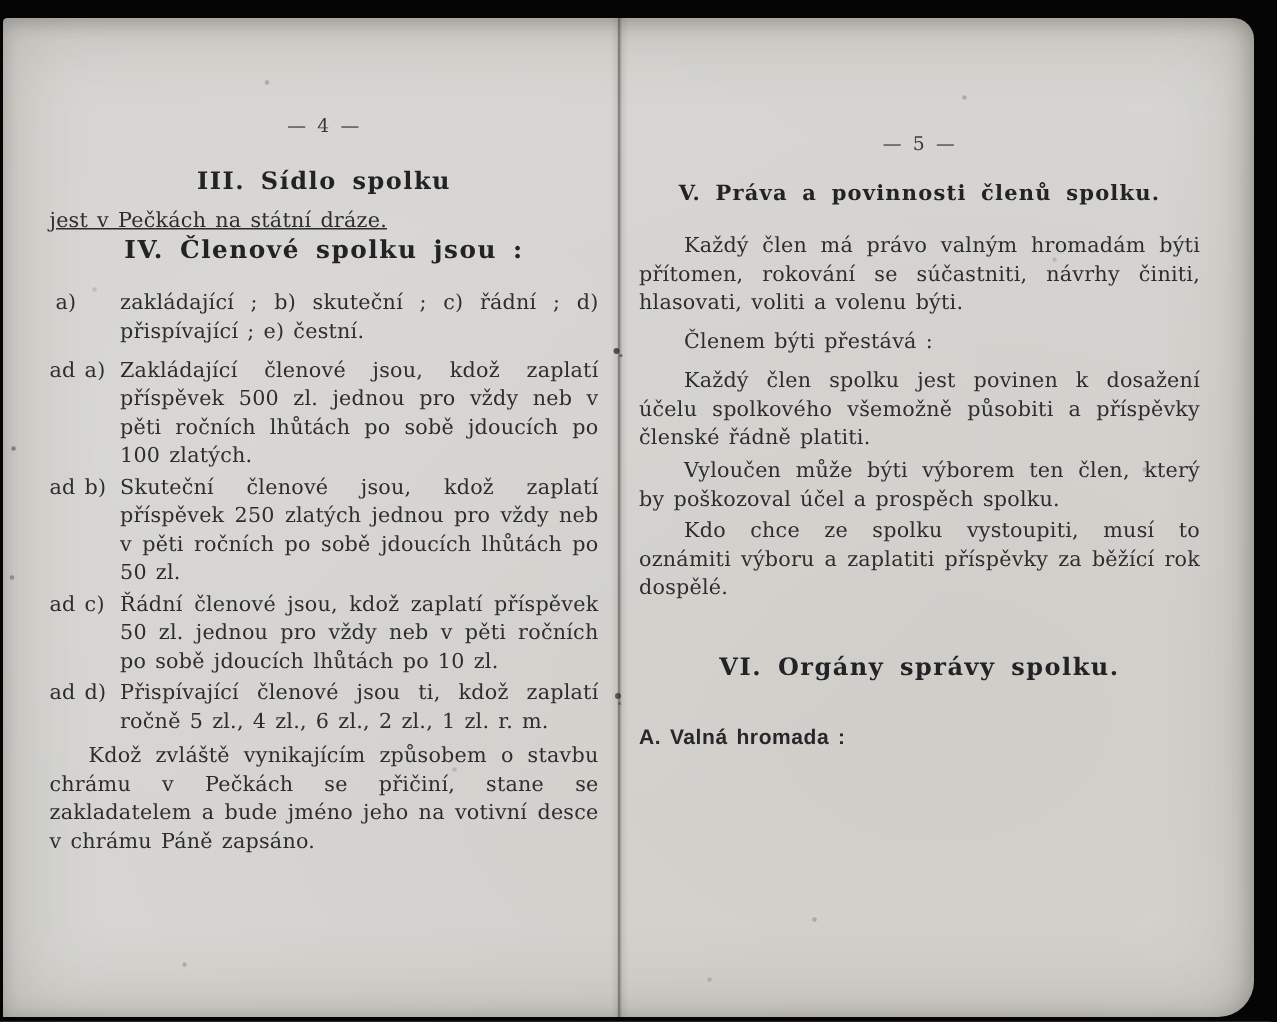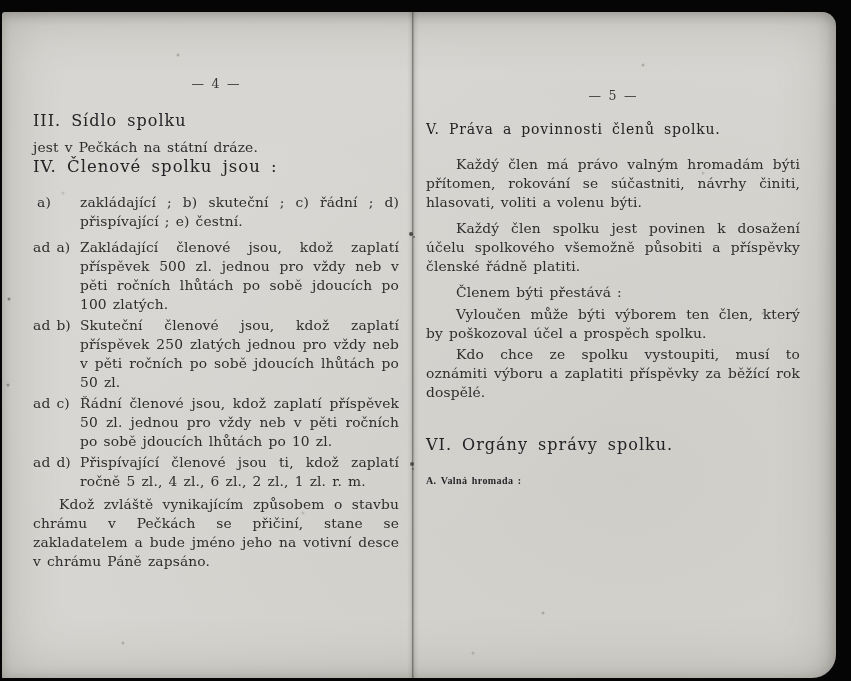--- a/index.html
+++ b/index.html
@@ -72,45 +72,46 @@
   .page-num {
     text-align: center;
     font-size: 12.5px;
     color: #39383a;
     letter-spacing: 1px;
   }
   .col-left  .page-num { margin-top: 62px; }
   .col-right .page-num { margin-top: 74px; }
 
   .heading {
-    font-weight: normal;
+    text-align: center;
+    font-weight: bold;
     font-size: 16px;
     letter-spacing: 1px;
     word-spacing: 4px;
     color: #232225;
   }
   .h-iii { margin-top: 18px; }
   .h-iv  { font-size: 16.5px; }
   .h-v   { margin-top: 15px; font-size: 14px; letter-spacing: 0.8px; }
   .h-vi  { margin-top: 33px; }
 
   .sub-heading {
-    margin-top: 17px;
-    font-family: Liberation Serif, serif;
+    margin-top: 28px;
+    font-family: Liberation Sans, sans-serif;
     font-weight: bold;
-    font-size: 10px;
+    font-size: 14px;
     letter-spacing: 0.4px;
     color: #272629;
   }
 
   .para {
     text-align: justify;
   }
   .para.indent { text-indent: 30px; }
-  .seat-line { margin-top: 8px; }
+  .seat-line { margin-top: 8px; text-decoration: underline; }
 
   
   .intro-item {
     margin-top: 17px;
     margin-left: 4px;
     padding-left: 43px;
     text-indent: -43px;
     text-align: justify;
   }
   .intro-item .label { display: inline-block; width: 43px; text-indent: 0; }
@@ -180,22 +181,22 @@
 
       <div class="para closing">Kdož zvláště vynikajícím způsobem o stavbu chrámu v Pečkách se přičiní, stane se zakladatelem a bude jméno jeho na votivní desce v chrámu Páně zapsáno.</div>
     </div>
 
     <div class="col col-right">
       <div class="page-num">— 5 —</div>
 
       <div class="heading h-v">V. Práva a povinnosti členů spolku.</div>
 
       <div class="para indent p1">Každý člen má právo valným hromadám býti přítomen, rokování se súčastniti, návrhy činiti, hlasovati, voliti a volenu býti.</div>
+      <div class="para indent p3">Členem býti přestává :</div>
       <div class="para indent p2">Každý člen spolku jest povinen k dosažení účelu spolkového všemožně působiti a příspěvky členské řádně platiti.</div>
-      <div class="para indent p3">Členem býti přestává :</div>
       <div class="para indent p5">Vyloučen může býti výborem ten člen, který by poškozoval účel a prospěch spolku.</div>
       <div class="para indent p6">Kdo chce ze spolku vystoupiti, musí to oznámiti výboru a zaplatiti příspěvky za běžící rok dospělé.</div>
 
       <div class="heading h-vi">VI. Orgány správy spolku.</div>
       <div class="sub-heading">A. Valná hromada :</div>
     </div>
 
     <div class="gutter"></div>
     <div class="gutter-line"></div>
     <div class="speck speck-a"></div>

